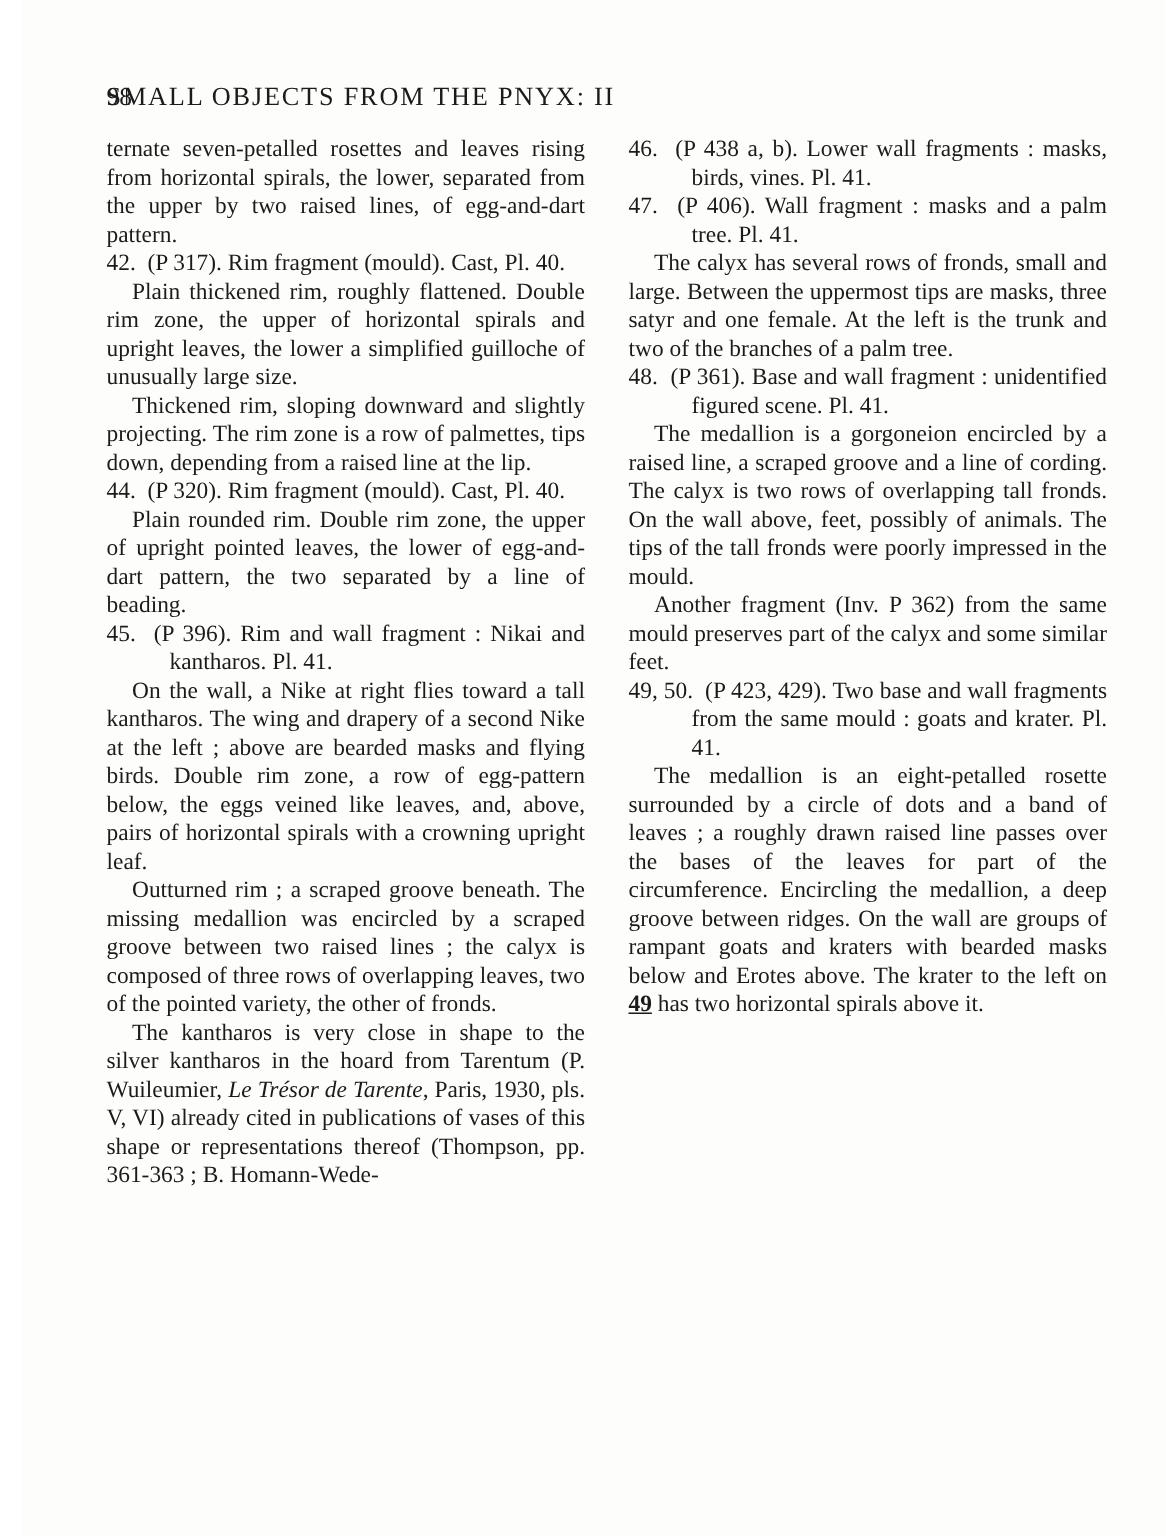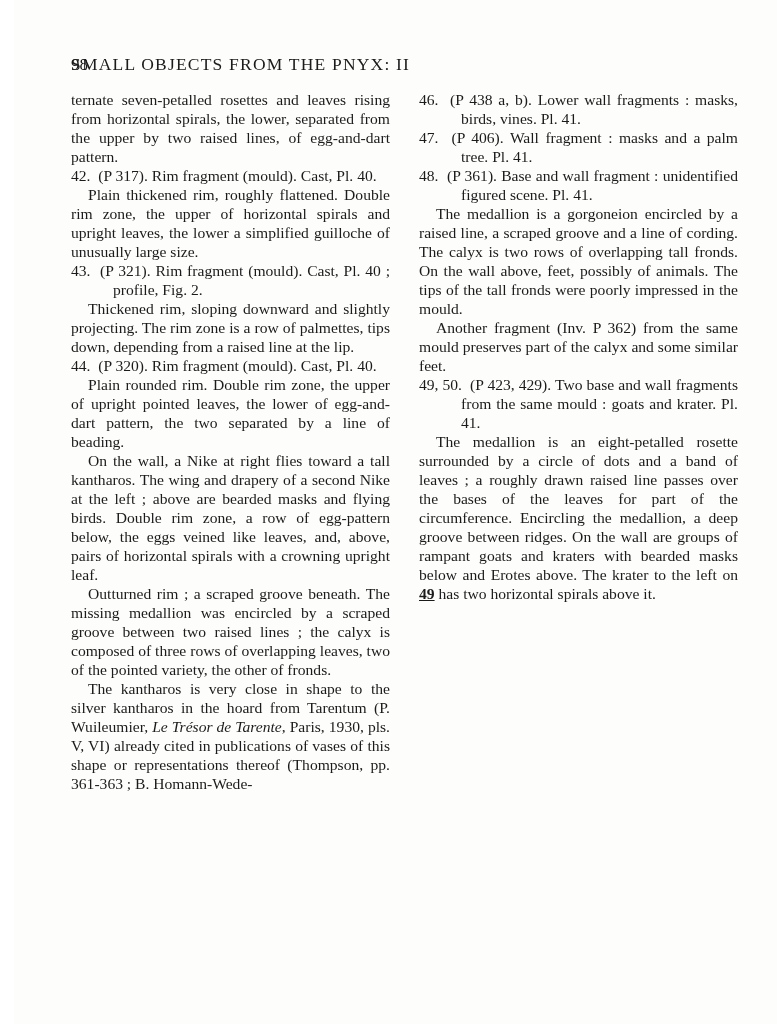--- a/index.html
+++ b/index.html
@@ -62,31 +62,32 @@
 <div class="page">
   <div class="header">
     <span class="page-number">98</span>
     <div class="running-title">SMALL OBJECTS FROM THE PNYX: II</div>
   </div>
   <div class="columns">
     <div class="col">
         <p class="para"><span>ternate seven-petalled rosettes and leaves rising from horizontal spirals, the lower, separated from the upper by two raised lines, of egg-and-dart pattern.</span></p>
         <p class="entry"><span class="entry-num">42.&nbsp; </span><span>(P 317).  Rim fragment (mould).  Cast, Pl. 40.</span></p>
         <p class="para indent"><span>Plain thickened rim, roughly flattened.  Double rim zone, the upper of horizontal spirals and upright leaves, the lower a simplified guilloche of unusually large size.</span></p>
-        <p class="entry"><span class="entry-num">43.&nbsp; </span><span>(P 321).  Rim fragment (mould).  Cast, Pl. 40&nbsp;; profile, Fig. 2.</span></p>
         <p class="para indent"><span>Thickened rim, sloping downward and slightly projecting.  The rim zone is a row of palmettes, tips down, depending from a raised line at the lip.</span></p>
         <p class="entry"><span class="entry-num">44.&nbsp; </span><span>(P 320).  Rim fragment (mould).  Cast, Pl. 40.</span></p>
         <p class="para indent"><span>Plain rounded rim.  Double rim zone, the upper of upright pointed leaves, the lower of egg-and-dart pattern, the two separated by a line of beading.</span></p>
+        <p class="entry"><span class="entry-num">45.&nbsp; </span><span>(P 396).  Rim and wall fragment&nbsp;:  Nikai and kantharos.  Pl. 41.</span></p>
         <p class="para indent"><span>On the wall, a Nike at right flies toward a tall kantharos.  The wing and drapery of a second Nike at the left&nbsp;; above are bearded masks and flying birds.  Double rim zone, a row of egg-pattern below, the eggs veined like leaves, and, above, pairs of horizontal spirals with a crowning upright leaf.</span></p>
         <p class="para indent"><span>Outturned rim&nbsp;; a scraped groove beneath.  The missing medallion was encircled by a scraped groove between two raised lines&nbsp;; the calyx is composed of three rows of overlapping leaves, two of the pointed variety, the other of fronds.</span></p>
         <p class="para indent"><span>The kantharos is very close in shape to the silver kantharos in the hoard from Tarentum (P. Wuileumier, </span><span class="italic">Le Trésor de Tarente</span><span>, Paris, 1930, pls. V, VI) already cited in publications of vases of this shape or representations thereof (Thompson, pp. 361-363&nbsp;; B. Homann-Wede-</span></p>
       </div>
     <div class="col">
         <p class="entry"><span class="entry-num">46.&nbsp; </span><span>(P 438 a, b).  Lower wall fragments&nbsp;: masks, birds, vines.  Pl. 41.</span></p>
         <p class="entry"><span class="entry-num">47.&nbsp; </span><span>(P 406).  Wall fragment&nbsp;: masks and a palm tree.  Pl. 41.</span></p>
+        <p class="para indent"><span>The calyx has several rows of fronds, small and large.  Between the uppermost tips are masks, three satyr and one female.  At the left is the trunk and two of the branches of a palm tree.</span></p>
         <p class="entry"><span class="entry-num">48.&nbsp; </span><span>(P 361).  Base and wall fragment&nbsp;: unidentified figured scene.  Pl. 41.</span></p>
         <p class="para indent"><span>The medallion is a gorgoneion encircled by a raised line, a scraped groove and a line of cording.  The calyx is two rows of overlapping tall fronds.  On the wall above, feet, possibly of animals.  The tips of the tall fronds were poorly impressed in the mould.</span></p>
         <p class="para indent"><span>Another fragment (Inv. P 362) from the same mould preserves part of the calyx and some similar feet.</span></p>
         <p class="entry"><span class="entry-num">49, 50.&nbsp; </span><span>(P 423, 429).  Two base and wall fragments from the same mould&nbsp;: goats and krater.  Pl. 41.</span></p>
         <p class="para indent"><span>The medallion is an eight-petalled rosette surrounded by a circle of dots and a band of leaves&nbsp;; a roughly drawn raised line passes over the bases of the leaves for part of the circumference.  Encircling the medallion, a deep groove between ridges.  On the wall are groups of rampant goats and kraters with bearded masks below and Erotes above.  The krater to the left on </span><span class="bold">49</span><span> has two horizontal spirals above it.</span></p>
       </div>
   </div>
 </div>
 
 </body></html>

